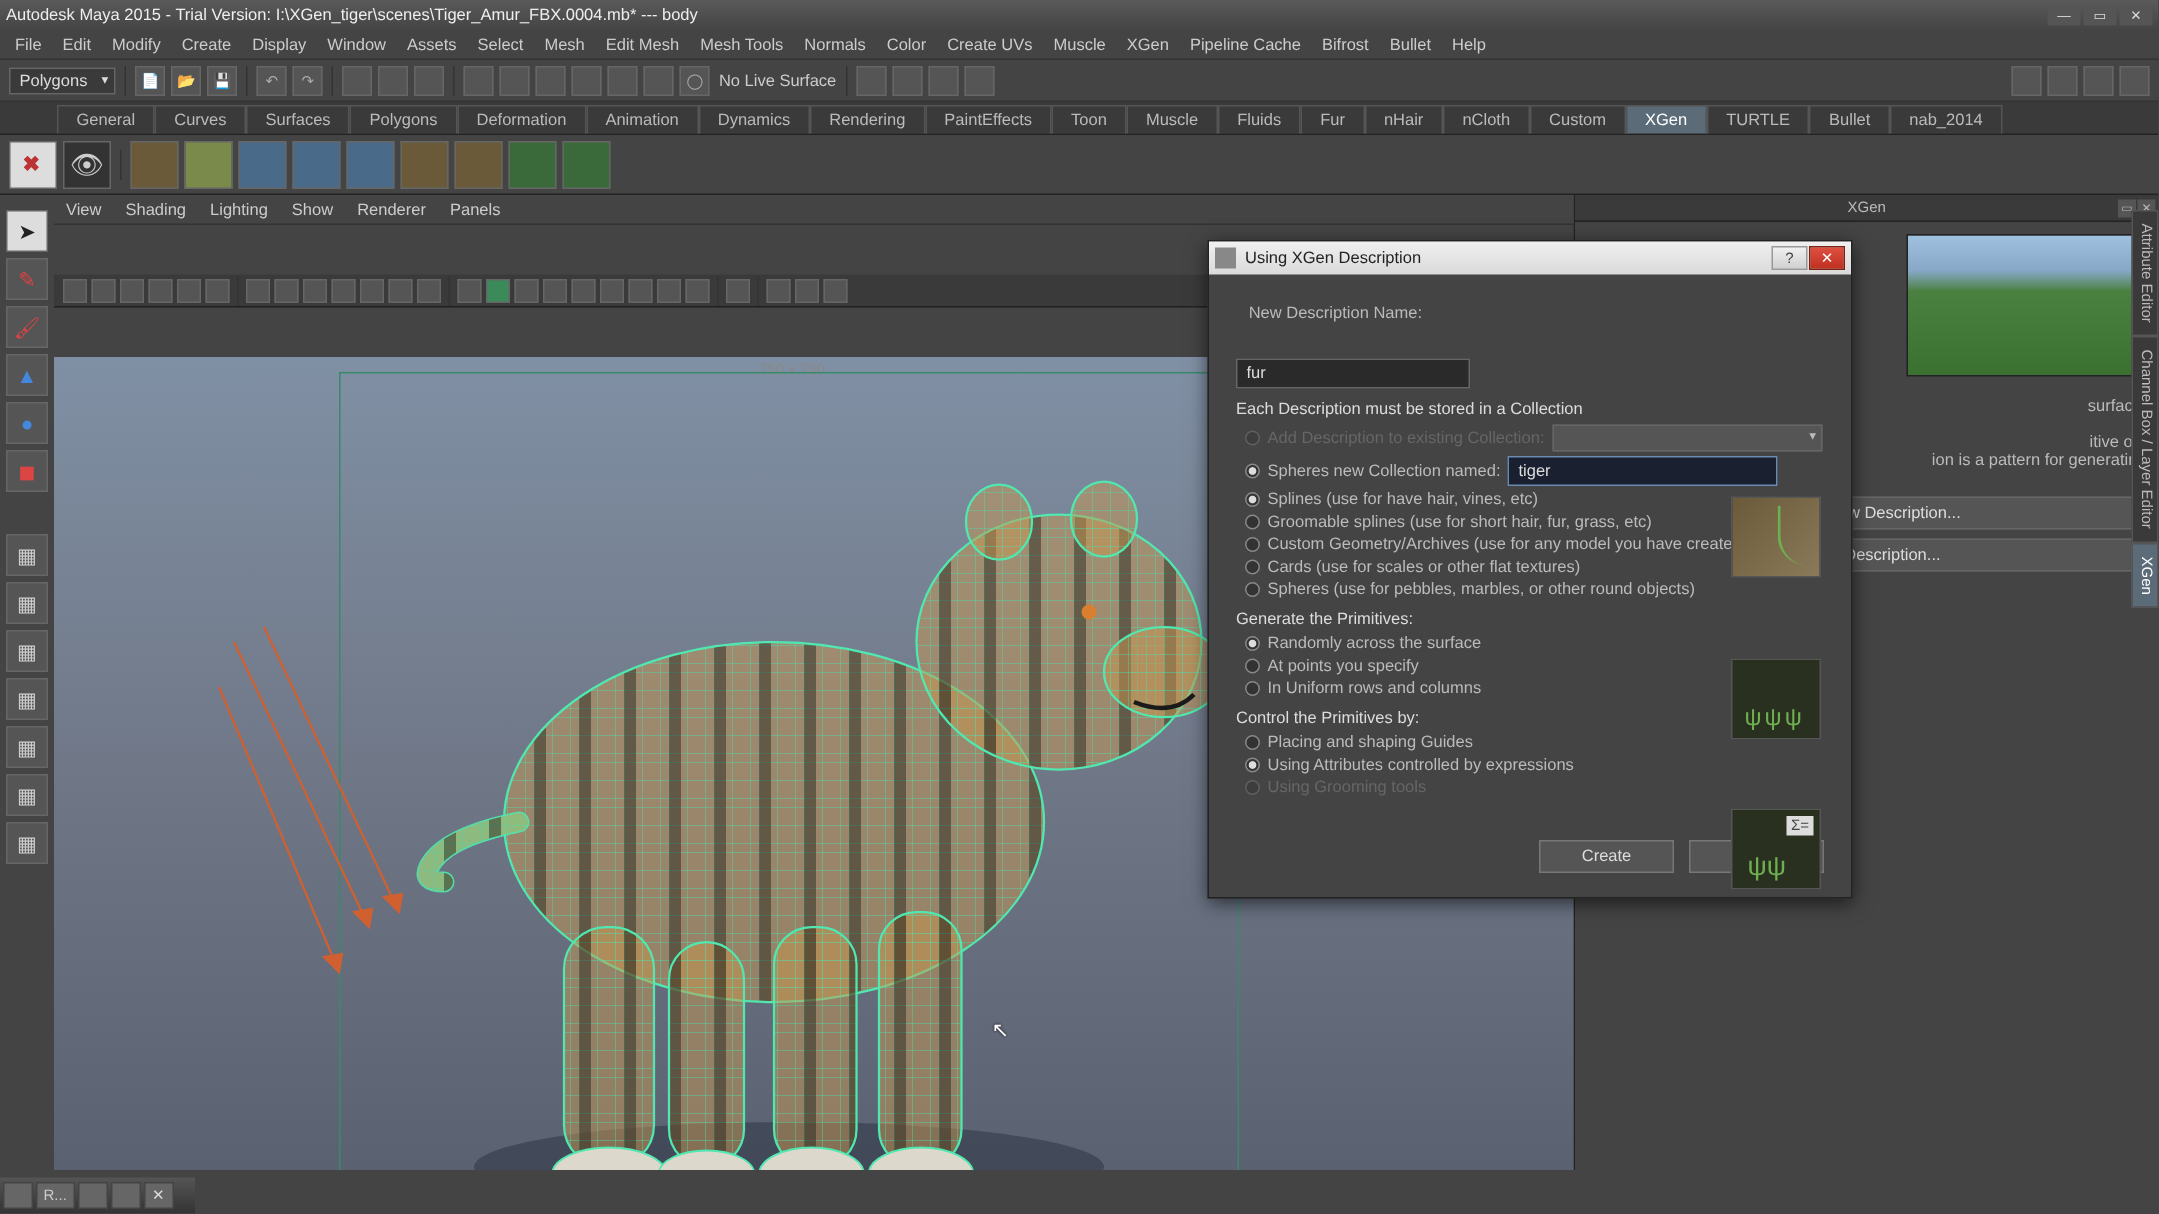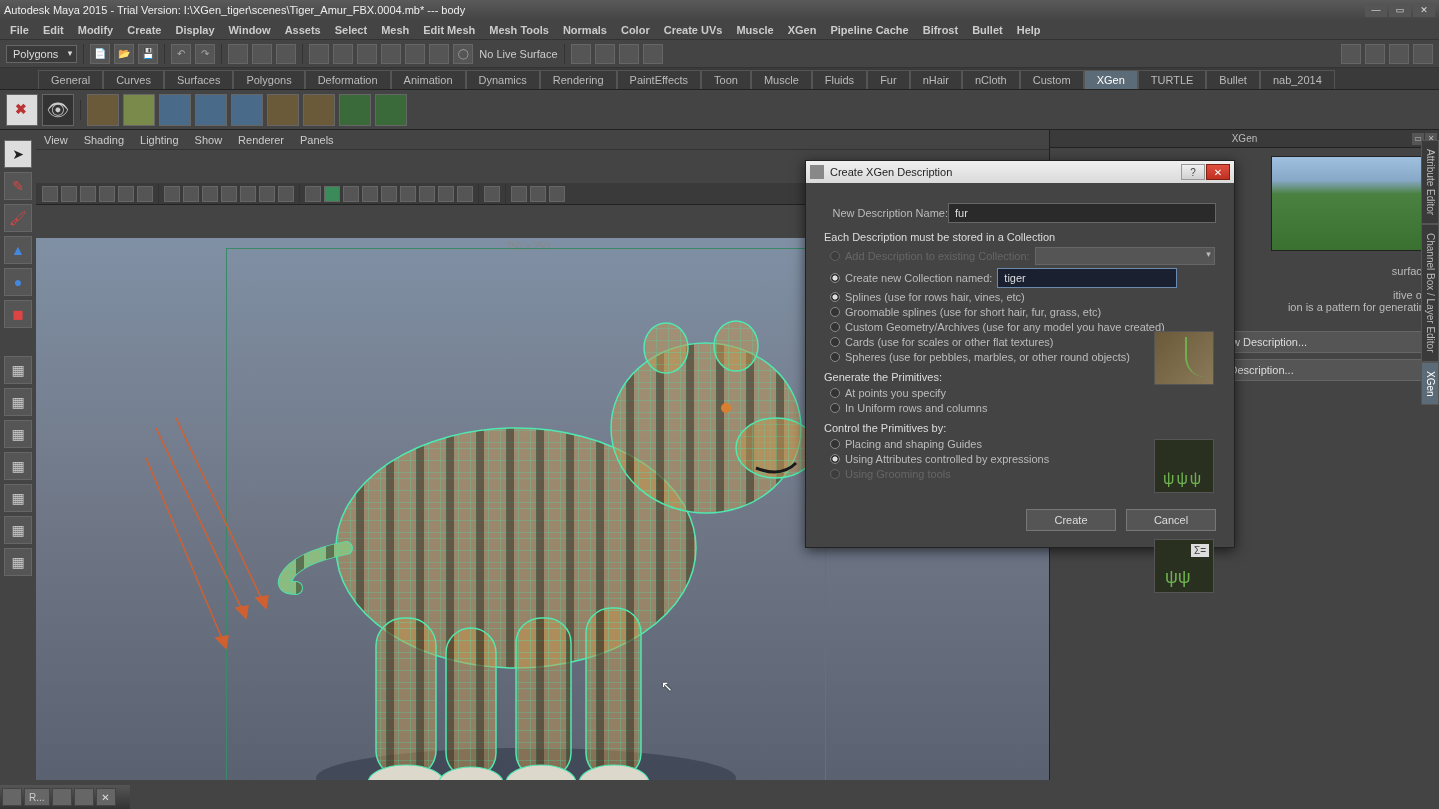--- a/index.html
+++ b/index.html
@@ -6,21 +6,21 @@
 body { background: #444; color: #ccc; font-size: 11px; width: 1439px; height: 809px; overflow: hidden; position: relative; }
 
 
 .titlebar { height: 20px; background: linear-gradient(#5a5a5a,#444); display: flex; align-items: center; padding: 0 4px; }
 .titlebar .title { font-size: 11px; color: #eee; }
 .titlebar .wincontrols { margin-left: auto; display: flex; gap: 2px; }
 .titlebar .wincontrols div { width: 22px; height: 14px; background: #555; display:flex; align-items:center; justify-content:center; font-size:9px; color:#ddd; cursor:pointer; }
 
 
 .menubar { height: 20px; background: #444; display: flex; align-items: center; padding: 0 4px; gap: 2px; border-bottom:1px solid #333;}
-.menubar span { padding: 2px 6px; font-size: 11px; color: #ccc; cursor:pointer;font-weight:bold; }
+.menubar span { padding: 2px 6px; font-size: 11px; color: #ccc; cursor:pointer; }
 
 
 .toolbar1 { height: 28px; background: #444; display: flex; align-items: center; padding: 0 6px; gap: 4px; border-bottom:1px solid #333;}
 .dropdown { background:#3a3a3a; border:1px solid #666; padding:2px 18px 2px 6px; font-size:11px; color:#ddd; position:relative; }
 .dropdown::after { content:"▾"; position:absolute; right:4px; top:2px; font-size:9px; }
 .tb-icon { width:20px; height:20px; background:#555; border:1px solid #666; display:flex; align-items:center; justify-content:center; font-size:10px; color:#aaa; }
 .tb-sep { width:1px; height:20px; background:#333; margin:0 2px; }
 .toolbar1 .livesurf { font-size:11px; color:#ccc; margin-left:2px; }
 
 
@@ -71,21 +71,21 @@
 .dialog { position:absolute; left:805px; top:160px; width:430px; background:#444; border:1px solid #222; box-shadow:0 3px 12px rgba(0,0,0,0.6); z-index:100; }
 .dialog-titlebar { height:22px; background:linear-gradient(#f0f0f0,#dadada); display:flex; align-items:center; padding:0 4px; }
 .dialog-titlebar .dicon { width:14px; height:14px; background:#888; margin-right:6px;}
 .dialog-titlebar .dtitle { font-size:11px; color:#222; }
 .dialog-titlebar .dbtns { margin-left:auto; display:flex; gap:1px;}
 .dialog-titlebar .dbtns div { width:24px; height:16px; display:flex; align-items:center; justify-content:center; font-size:10px; cursor:pointer;}
 .dialog-titlebar .dbtn-help { background:linear-gradient(#f0f0f0,#d0d0d0); border:1px solid #999; color:#444;}
 .dialog-titlebar .dbtn-close { background:linear-gradient(#e05040,#c03020); color:#fff; border:1px solid #802010;}
 
 .dialog-body { padding:14px 18px; font-size:11px; color:#bbb; }
-.dlg-row { display:flex; align-items:center; margin:6px 0; gap:0; }
+.dlg-row { display:flex; align-items:flex-start; margin:6px 0; gap:24px;flex-direction:column; }
 .dlg-row label { width:124px; text-align:right; }
 .dlg-input { flex:1; background:#2a2a2a; border:1px solid #666; padding:3px 6px; color:#ddd; font-size:11px; }
 .dlg-input.high { border:1px solid #6a8ab0; background:#1a2030;}
 .dlg-heading { font-weight:normal; color:#ddd; margin:8px 0 4px; }
 .dlg-radio-row { display:flex; align-items:center; gap:5px; margin:3px 0; padding-left:6px;}
 .radio { width:10px; height:10px; border-radius:50%; border:1px solid #888; background:#333; flex-shrink:0;}
 .radio.on { background:radial-gradient(circle,#ddd 0%,#ddd 40%,#333 50%); }
 .radio.dis { opacity:0.4; }
 .dlg-radio-row span { color:#bbb; }
 .dlg-radio-row.dis span { color:#666; }
@@ -370,67 +370,71 @@
 
 <div class="sidetabs">
   <div class="sidetab">Attribute Editor</div>
   <div class="sidetab">Channel Box / Layer Editor</div>
   <div class="sidetab active">XGen</div>
 </div>
 
 <div class="dialog">
   <div class="dialog-titlebar">
     <div class="dicon"></div>
-    <span class="dtitle">Create XGen Description</span>
+    <span class="dtitle">Using XGen Description</span>
     <div class="dbtns">
       <div class="dbtn-help">?</div>
       <div class="dbtn-close">✕</div>
     </div>
   </div>
   <div class="dialog-body">
     <div class="dlg-row">
       <label>New Description Name:</label>
       <input class="dlg-input" value="fur" style="">
     </div>
 
     <div class="dlg-heading">Each Description must be stored in a Collection</div>
     <div class="dlg-radio-row dis">
       <div class="radio dis"></div>
       <span>Add Description to existing Collection:</span>
       <div class="dlg-select"></div>
     </div>
     <div class="dlg-radio-row">
       <div class="radio on"></div>
-      <span>Create new Collection named:</span>
+      <span>Spheres new Collection named:</span>
       <input class="dlg-input high" style="width: 180px; flex: 0 0 auto;" value="tiger">
     </div>
 
     <div class="dlg-section">
       <div class="dlg-radio-row">
           <div class="radio on"></div>
-          <span>Splines (use for rows hair, vines, etc)</span>
+          <span>Splines (use for have hair, vines, etc)</span>
         </div>
       <div class="dlg-radio-row">
           <div class="radio"></div>
           <span>Groomable splines (use for short hair, fur, grass, etc)</span>
         </div>
       <div class="dlg-radio-row">
           <div class="radio"></div>
           <span>Custom Geometry/Archives (use for any model you have created)</span>
         </div>
       <div class="dlg-radio-row">
           <div class="radio"></div>
           <span>Cards (use for scales or other flat textures)</span>
         </div>
       <div class="dlg-radio-row">
           <div class="radio"></div>
           <span>Spheres (use for pebbles, marbles, or other round objects)</span>
         </div>
 
       <div class="dlg-heading">Generate the Primitives:</div>
+      <div class="dlg-radio-row">
+          <div class="radio on"></div>
+          <span>Randomly across the surface</span>
+        </div>
       <div class="dlg-radio-row">
           <div class="radio"></div>
           <span>At points you specify</span>
         </div>
       <div class="dlg-radio-row">
           <div class="radio"></div>
           <span>In Uniform rows and columns</span>
         </div>
 
       <div class="dlg-heading">Control the Primitives by:</div>

